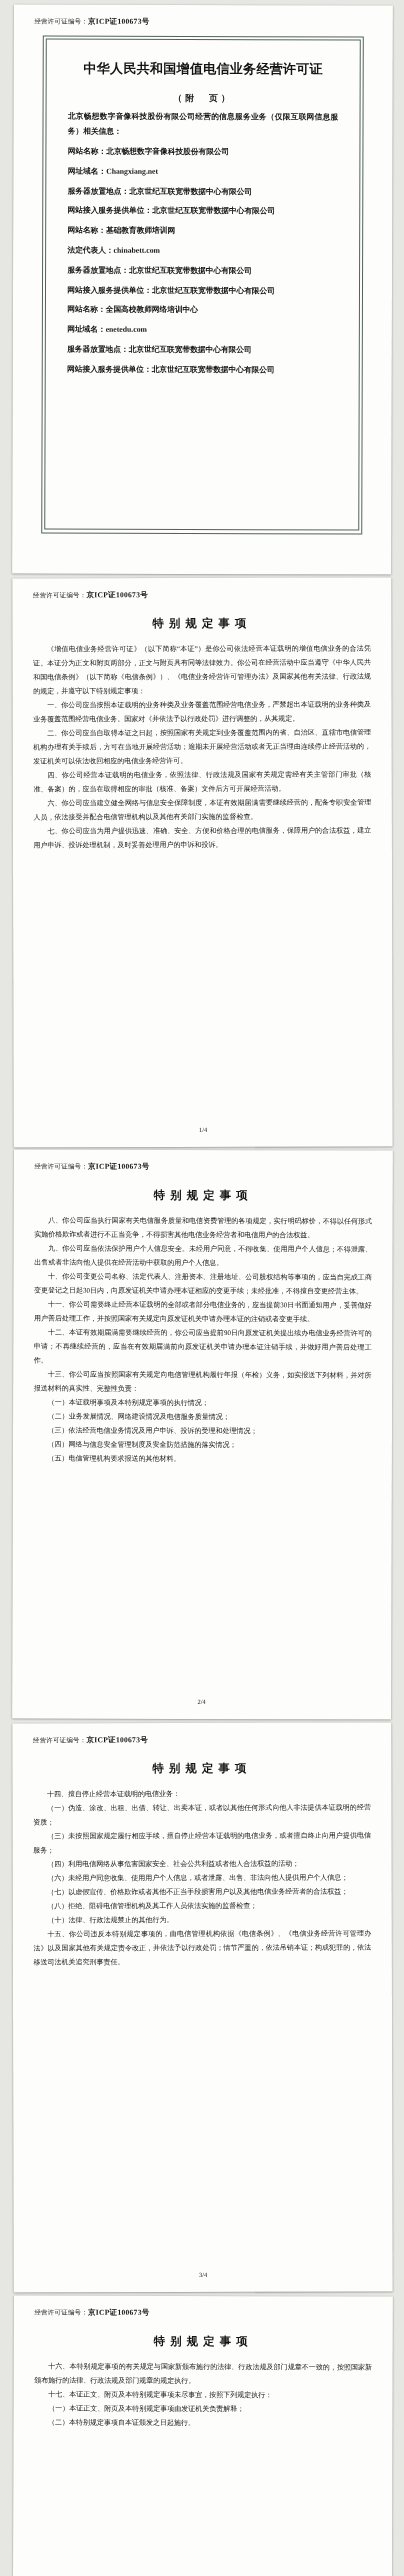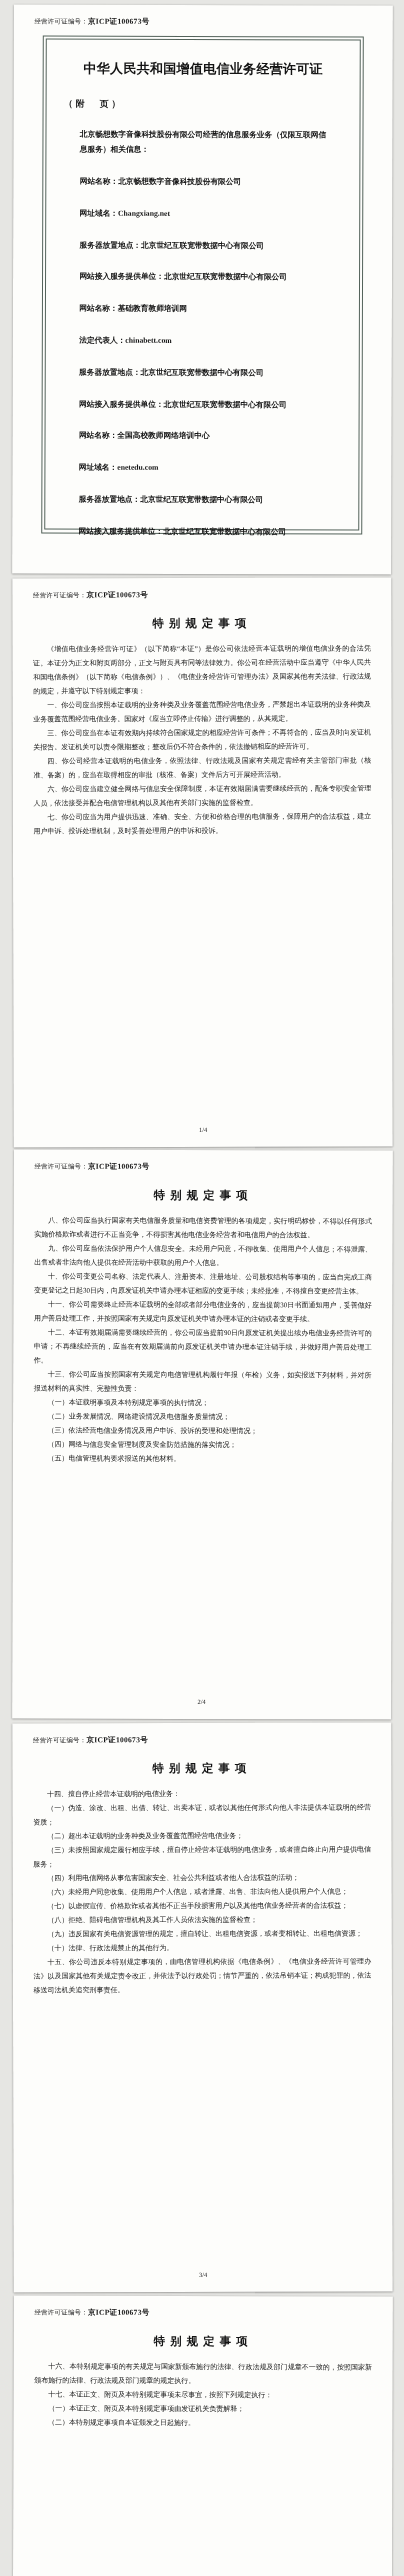--- a/index.html
+++ b/index.html
@@ -34,28 +34,28 @@
     height: 498px;
     box-sizing: border-box;
   }
   .frame-in {
     border: 0.5px solid var(--frame-color, #53625a);
     height: 100%;
     box-sizing: border-box;
     padding: 21.6px 17.5px 0;
   }
   .c-title { text-align: center; font-weight: bold; font-size: 13px; letter-spacing: 0.3px; line-height: 1.25; }
-  .c-sub { font-weight: bold; font-size: 8.8px; letter-spacing: 3.1px; margin-top: 21px; }
+  .c-sub { text-align: center; font-weight: bold; font-size: 8.8px; letter-spacing: 3.1px; margin-top: 15px; }
   .c-intro { margin-top: 14.4px; }
   .c-intro, .c-line {
     font-size: 7.7px;
     font-weight: bold;
     line-height: 2.05;
     text-align: justify;
-    margin: 16px;
+    margin: 4px;
   }
 
   
   .p-title { text-align: center; font-weight: bold; font-size: 11.3px; letter-spacing: 5.2px; margin: 15.5px 0 11.3px; }
   .para {
     font-size: 7px;
     line-height: 2.0;
     text-align: justify;
     text-indent: 2em;
     margin: 0;
@@ -96,22 +96,22 @@
       </div>
     </div>
   </section>
 
   <section class="page r2">
     <div class="hdr">
       <span>经营许可证编号：</span><b>京ICP证100673号</b>
     </div>
     <h2 class="p-title">特别规定事项</h2>
     <p class="para">《增值电信业务经营许可证》（以下简称“本证”）是你公司依法经营本证载明的增值电信业务的合法凭证。本证分为正文和附页两部分，正文与附页具有同等法律效力。你公司在经营活动中应当遵守《中华人民共和国电信条例》（以下简称《电信条例》）、《电信业务经营许可管理办法》及国家其他有关法律、行政法规的规定，并遵守以下特别规定事项：</p>
-    <p class="para">一、你公司应当按照本证载明的业务种类及业务覆盖范围经营电信业务，严禁超出本证载明的业务种类及业务覆盖范围经营电信业务。国家对《应当立即停止传输》进行调整的，从其规定。</p>
-    <p class="para">三、你公司应当在本证有效期内持续符合国家规定的相应经营许可条件；不再符合的，应当及时向发证机关报告。发证机关可以责令限期整改；整改后仍不符合条件的，依法撤销相应的经营许可。</p>
+    <p class="para">一、你公司应当按照本证载明的业务种类及业务覆盖范围经营电信业务，严禁超出本证载明的业务种类及业务覆盖范围经营电信业务。国家对《并依法予以行政处罚》进行调整的，从其规定。</p>
+    <p class="para">二、你公司应当自取得本证之日起，按照国家有关规定到业务覆盖范围内的省、自治区、直辖市电信管理机构办理有关手续后，方可在当地开展经营活动；逾期未开展经营活动或者无正当理由连续停止经营活动的，发证机关可以依法收回相应的电信业务经营许可。</p>
     <p class="para">四、你公司经营本证载明的电信业务，依照法律、行政法规及国家有关规定需经有关主管部门审批（核准、备案）的，应当在取得相应的审批（核准、备案）文件后方可开展经营活动。</p>
     <p class="para">六、你公司应当建立健全网络与信息安全保障制度，本证有效期届满需要继续经营的，配备专职安全管理人员，依法接受并配合电信管理机构以及其他有关部门实施的监督检查。</p>
     <p class="para">七、你公司应当为用户提供迅速、准确、安全、方便和价格合理的电信服务，保障用户的合法权益，建立用户申诉、投诉处理机制，及时妥善处理用户的申诉和投诉。</p>
     <div class="pageno">1/4</div>
   </section>
 
   <section class="page r1">
     <div class="hdr">
       <span>经营许可证编号：</span><b>京ICP证100673号</b>
     </div>
@@ -130,27 +130,25 @@
     <div class="pageno">2/4</div>
   </section>
 
   <section class="page r2">
     <div class="hdr">
       <span>经营许可证编号：</span><b>京ICP证100673号</b>
     </div>
     <h2 class="p-title">特别规定事项</h2>
     <p class="para">十四、擅自停止经营本证载明的电信业务：</p>
     <p class="para sub">（一）伪造、涂改、出租、出借、转让、出卖本证，或者以其他任何形式向他人非法提供本证载明的经营资质；</p>
-    <p class="para sub">（二）超出本证载明的业务种类及业务覆盖范围经营电信业务；</p>
     <p class="para sub">（三）未按照国家规定履行相应手续，擅自停止经营本证载明的电信业务，或者擅自终止向用户提供电信服务；</p>
     <p class="para sub">（四）利用电信网络从事危害国家安全、社会公共利益或者他人合法权益的活动；</p>
     <p class="para sub">（六）未经用户同意收集、使用用户个人信息，或者泄露、出售、非法向他人提供用户个人信息；</p>
     <p class="para sub">（七）以虚假宣传、价格欺诈或者其他不正当手段损害用户以及其他电信业务经营者的合法权益；</p>
     <p class="para sub">（八）拒绝、阻碍电信管理机构及其工作人员依法实施的监督检查；</p>
-    <p class="para sub">（九）违反国家有关电信资源管理的规定，擅自转让、出租电信资源，或者变相转让、出租电信资源；</p>
     <p class="para sub">（十）法律、行政法规禁止的其他行为。</p>
     <p class="para">十五、你公司违反本特别规定事项的，由电信管理机构依据《电信条例》、《电信业务经营许可管理办法》以及国家其他有关规定责令改正，并依法予以行政处罚；情节严重的，依法吊销本证；构成犯罪的，依法移送司法机关追究刑事责任。</p>
     <div class="pageno">3/4</div>
   </section>
 
   <section class="page r1">
     <div class="hdr">
       <span>经营许可证编号：</span><b>京ICP证100673号</b>
     </div>
     <h2 class="p-title">特别规定事项</h2>

